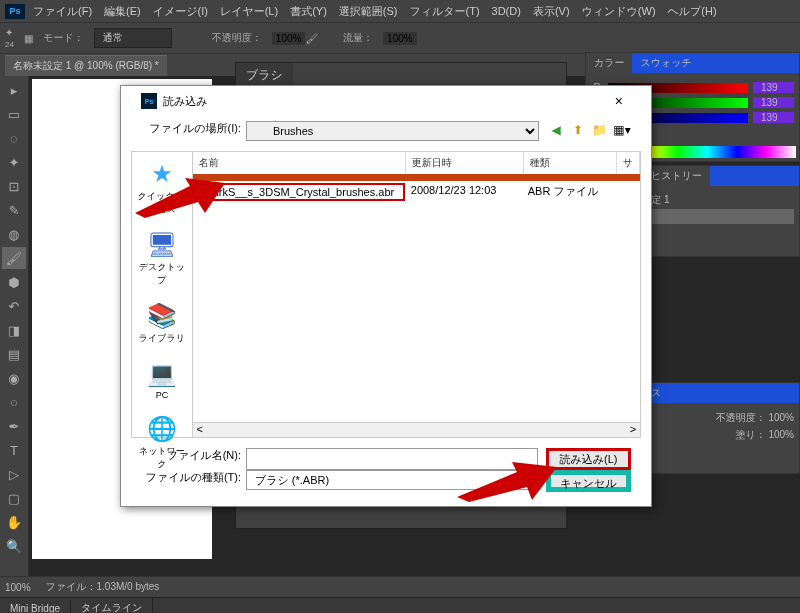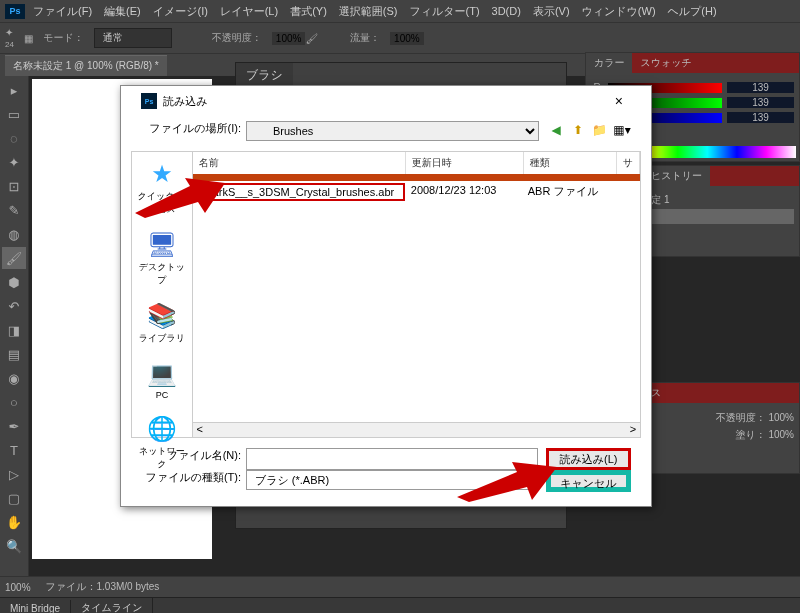--- a/index.html
+++ b/index.html
@@ -17,28 +17,28 @@
 .tool{width:24px;height:22px;margin:1px auto;color:#aaa;display:flex;align-items:center;justify-content:center;font-size:13px}
 .tool.active{background:#666}
 .canvas-area{flex:1;background:#262626;position:relative}
 .canvas{background:#fff;position:absolute;top:3px;left:3px;width:180px;height:480px}
 .statusbar{height:20px;background:#424242;color:#bbb;font-size:10px;display:flex;align-items:center;padding:0 5px;border-top:1px solid #333}
 .statusbar span{margin-right:15px}
 .bottom-tabs{height:20px;background:#383838;color:#ccc;font-size:10px;display:flex;align-items:center;border-top:1px solid #222}
 .bottom-tabs div{padding:3px 10px;border-right:1px solid #222}
 .right-panels{position:absolute;right:0;top:52px;width:215px;color:#bbb;font-size:10px}
 .panel{background:#424242;border:1px solid #333;margin-bottom:3px}
-.panel-tabs{display:flex;background:#7f1d1d}
+.panel-tabs{display:flex;background:#1d4ed8}
 .panel-tabs div{padding:3px 8px;font-size:10px}
 .panel-tabs .active{background:#424242}
 .panel-body{padding:5px;min-height:60px}
 .slider-row{display:flex;align-items:center;margin:4px 0}
 .slider-row .lbl{width:12px;text-align:center}
 .slider-row .bar{flex:1;height:10px;margin:0 5px}
-.slider-row .val{background:#0f172a;padding:0 21px;width:25px;text-align:center}
+.slider-row .val{background:#6d28d9;padding:0 8px;width:25px;}
 .colorbar{height:12px;background:linear-gradient(to right,#000,#f00,#ff0,#0f0,#0ff,#00f,#f0f,#fff);margin:3px}
 .hist-row{padding:2px 5px}
 .hist-row.active{background:#666}
 
 
 .file-dialog{position:absolute;top:85px;left:120px;width:530px;height:420px;background:#fff;border:1px solid #888;box-shadow:2px 2px 8px rgba(0,0,0,0.5);z-index:100;font-size:11px;color:#000}
 .fd-title{height:30px;display:flex;align-items:center;padding:0 20px;background:#fff}
 .fd-title .icon{width:16px;height:16px;background:#001e36;color:#31a8ff;font-size:7px;font-weight:bold;display:flex;align-items:center;justify-content:center;margin-right:6px}
 .fd-title .close{margin-left:auto;font-size:14px;padding:3px 8px}
 .fd-location{display:flex;align-items:flex-start;padding:5px 20px}
@@ -92,21 +92,21 @@
 </div>
 
 <div class="toolbar">
   <div class="tb-item">✦<br><span style="font-size:8px">24</span></div>
   <div class="tb-item">▦</div>
   <div class="tb-item">モード：</div>
   <div class="dropdown">通常</div>
   <div class="tb-item" style="margin-left:40px">不透明度：</div>
   <div class="num">100%</div>
   <div class="tb-item">🖌</div>
-  <div class="tb-item" style="margin-left:22px">流量：</div>
+  <div class="tb-item" style="margin-left:15px">流量：</div>
   <div class="num">100%</div>
 </div>
 
 <div class="doc-tab">
   <div class="doc-tab-item">名称未設定 1 @ 100% (RGB/8) *</div>
 </div>
 
 <div class="main-area">
   <div class="left-tools">
     <div class="tool">▸</div>

